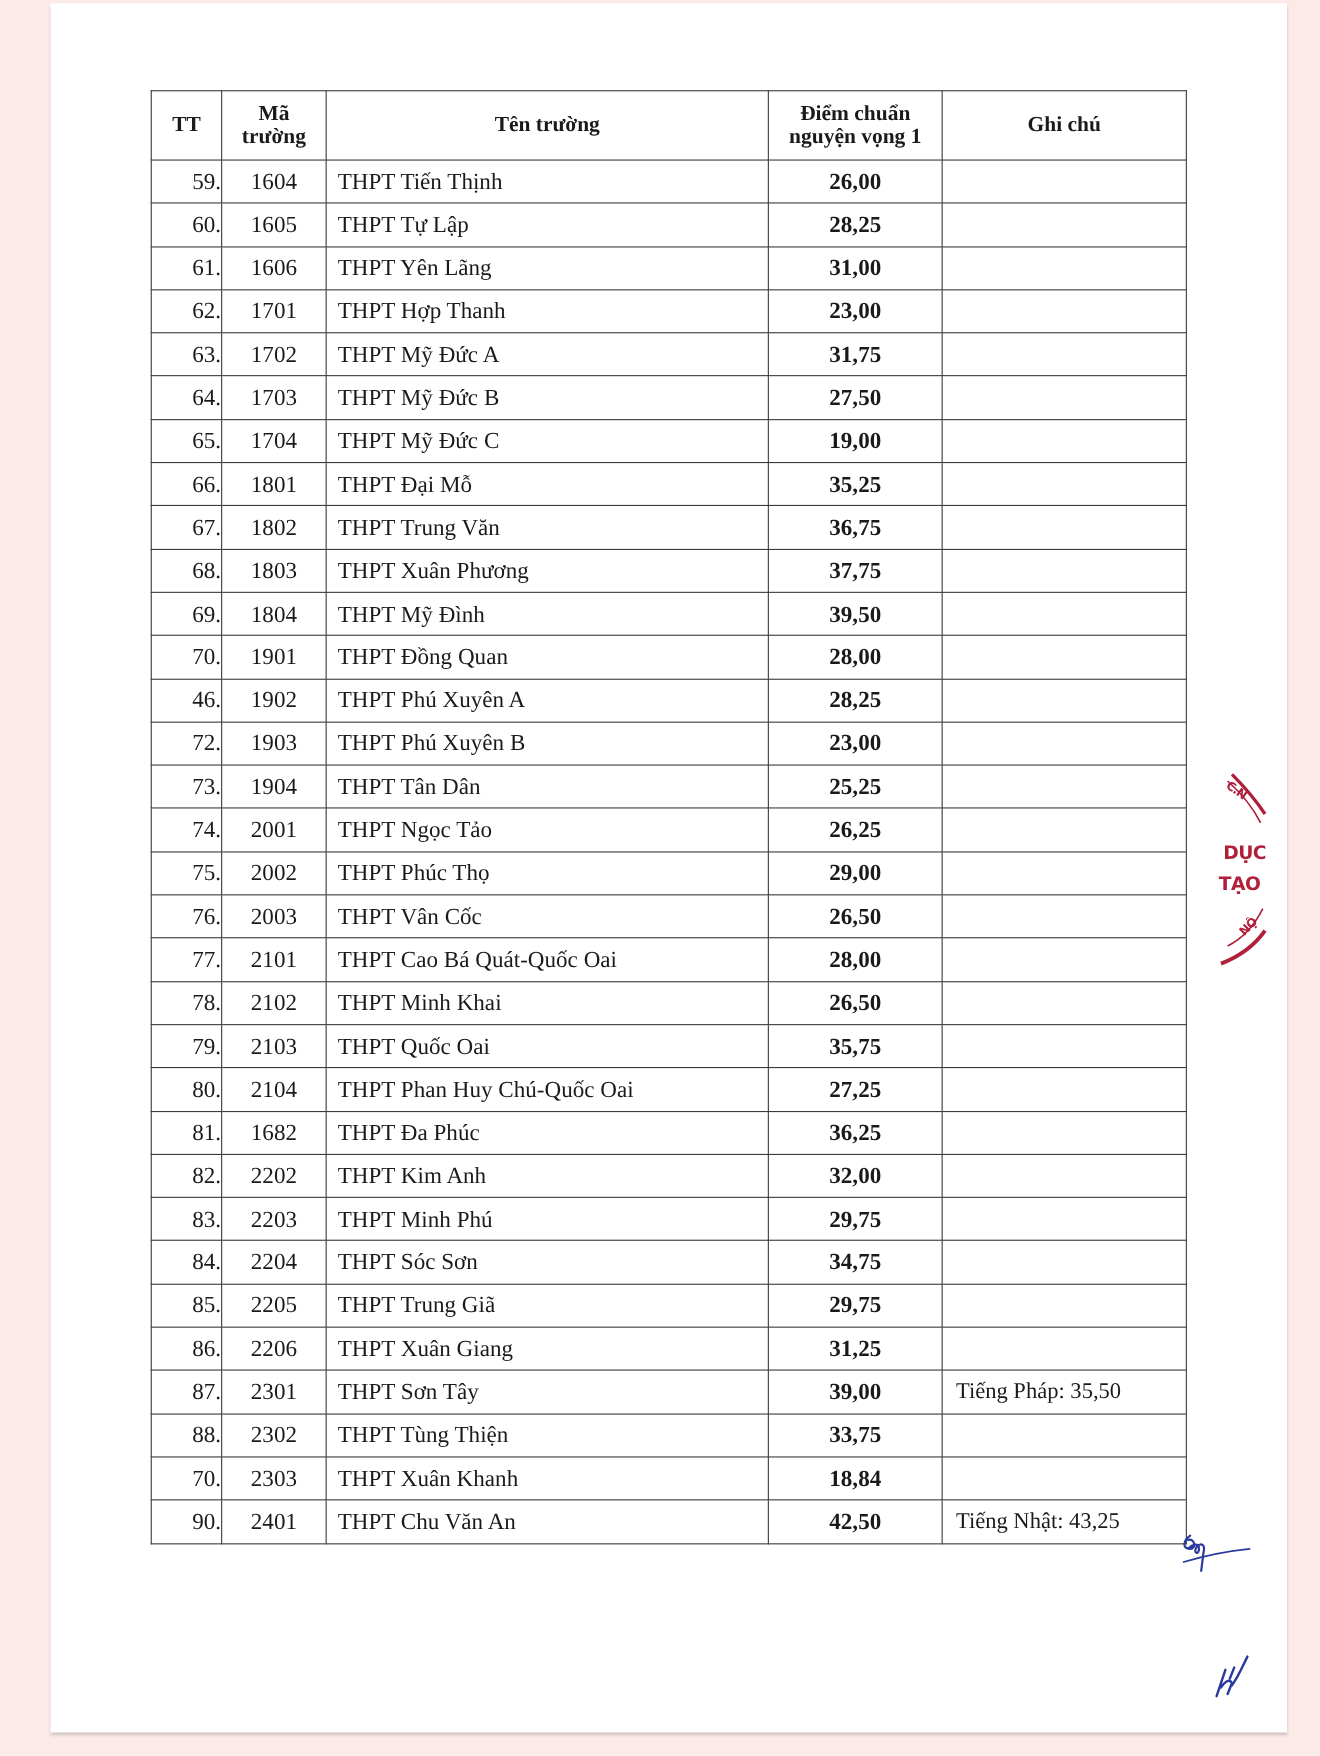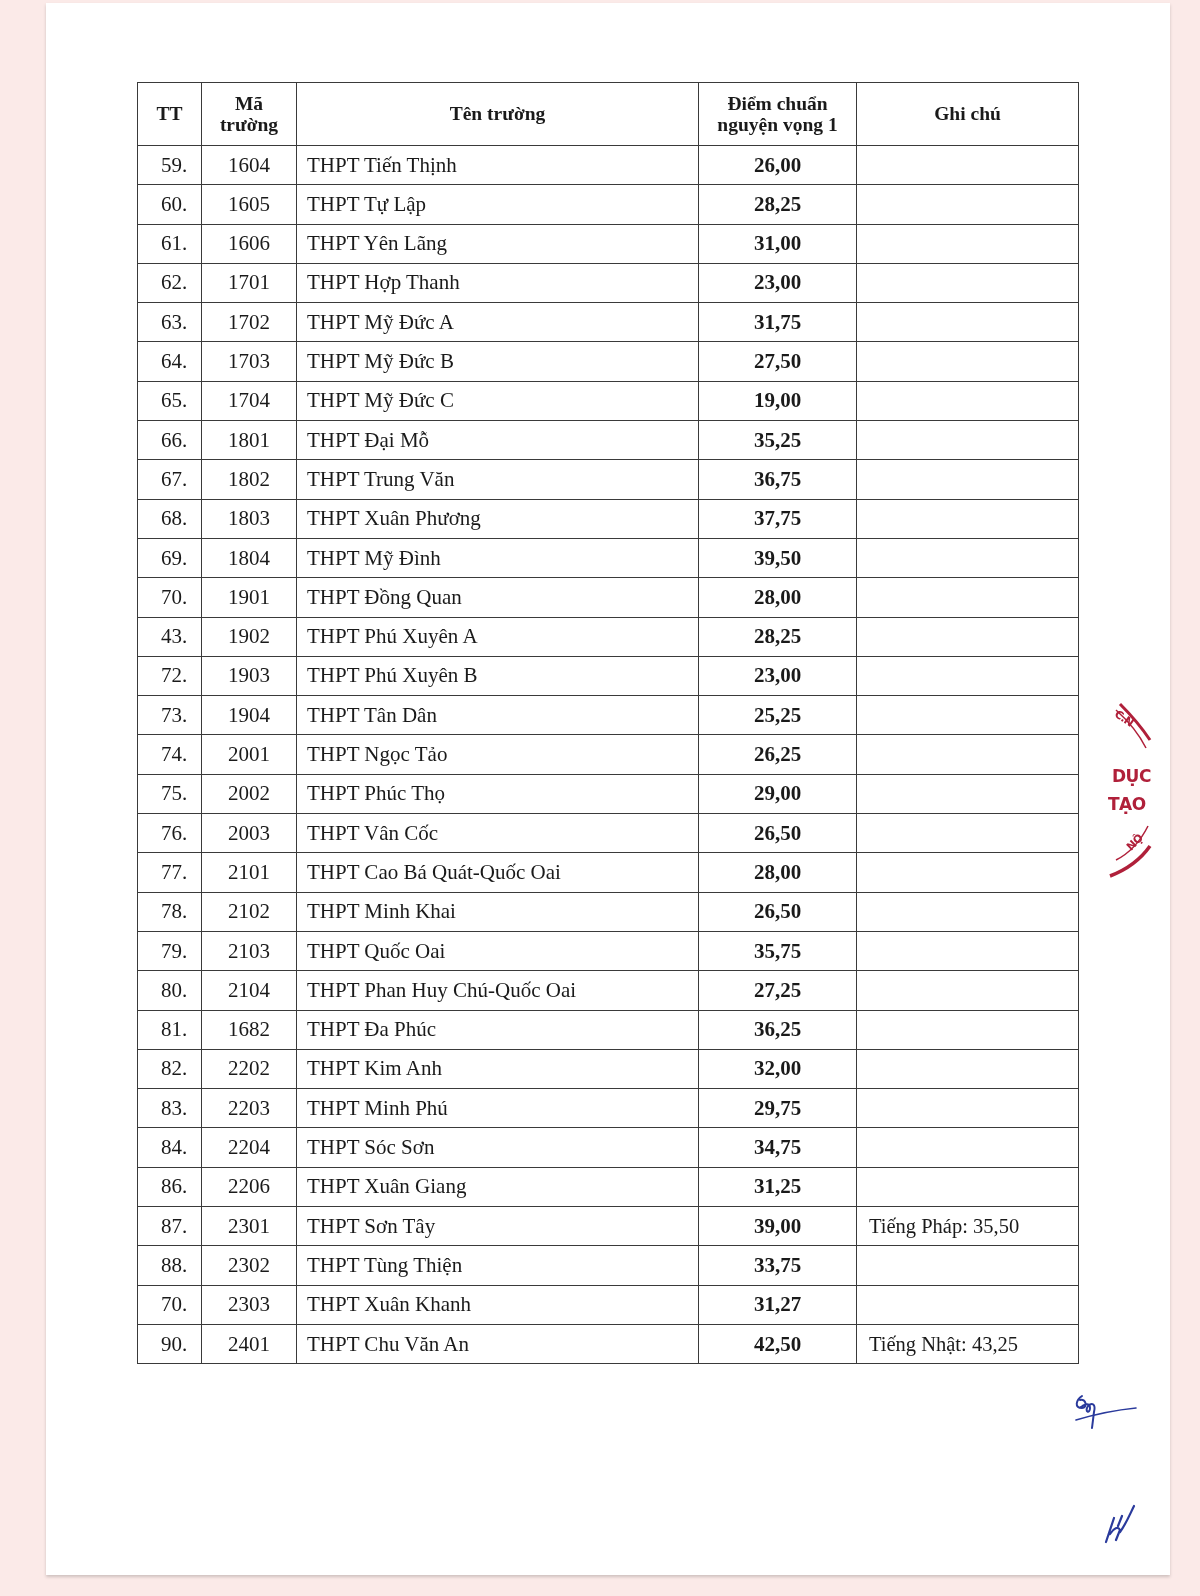--- a/index.html
+++ b/index.html
@@ -47,21 +47,21 @@
     }
     .score-table td {
       height: 38.3px;
       vertical-align: middle;
     }
     .col-tt { width: 64px; }
     .col-code { width: 95px; }
     .col-name { width: 402px; }
     .col-score { width: 158px; }
     .col-note { width: 222px; }
-    td.tt { padding-left: 9px; text-align: center; }
+    td.tt { padding-left: 9px; text-align: right; }
     td.code { text-align: center; }
     td.name { padding-left: 10px; text-align: left; }
     td.score { text-align: center; font-weight: bold; }
     td.note { padding-left: 12px; text-align: left; font-size: 20.5px; white-space: nowrap; }
     td.note b { font-weight: normal; }
 
     .stamp {
       position: absolute;
       left: 1102px;
       top: 700px;
@@ -189,21 +189,21 @@
         <td class="note"><span></span><b></b></td>
       </tr>
       <tr>
         <td class="tt">70.</td>
         <td class="code">1901</td>
         <td class="name">THPT Đồng Quan</td>
         <td class="score">28,00</td>
         <td class="note"><span></span><b></b></td>
       </tr>
       <tr>
-        <td class="tt">43.</td>
+        <td class="tt">46.</td>
         <td class="code">1902</td>
         <td class="name">THPT Phú Xuyên A</td>
         <td class="score">28,25</td>
         <td class="note"><span></span><b></b></td>
       </tr>
       <tr>
         <td class="tt">72.</td>
         <td class="code">1903</td>
         <td class="name">THPT Phú Xuyên B</td>
         <td class="score">23,00</td>
@@ -284,20 +284,27 @@
         <td class="code">2203</td>
         <td class="name">THPT Minh Phú</td>
         <td class="score">29,75</td>
         <td class="note"><span></span><b></b></td>
       </tr>
       <tr>
         <td class="tt">84.</td>
         <td class="code">2204</td>
         <td class="name">THPT Sóc Sơn</td>
         <td class="score">34,75</td>
+        <td class="note"><span></span><b></b></td>
+      </tr>
+      <tr>
+        <td class="tt">85.</td>
+        <td class="code">2205</td>
+        <td class="name">THPT Trung Giã</td>
+        <td class="score">29,75</td>
         <td class="note"><span></span><b></b></td>
       </tr>
       <tr>
         <td class="tt">86.</td>
         <td class="code">2206</td>
         <td class="name">THPT Xuân Giang</td>
         <td class="score">31,25</td>
         <td class="note"><span></span><b></b></td>
       </tr>
       <tr>
@@ -311,21 +318,21 @@
         <td class="tt">88.</td>
         <td class="code">2302</td>
         <td class="name">THPT Tùng Thiện</td>
         <td class="score">33,75</td>
         <td class="note"><span></span><b></b></td>
       </tr>
       <tr>
         <td class="tt">70.</td>
         <td class="code">2303</td>
         <td class="name">THPT Xuân Khanh</td>
-        <td class="score">31,27</td>
+        <td class="score">18,84</td>
         <td class="note"><span></span><b></b></td>
       </tr>
       <tr>
         <td class="tt">90.</td>
         <td class="code">2401</td>
         <td class="name">THPT Chu Văn An</td>
         <td class="score">42,50</td>
         <td class="note"><span>Tiếng Nhật: </span><b>43,25</b></td>
       </tr>
     </tbody>

